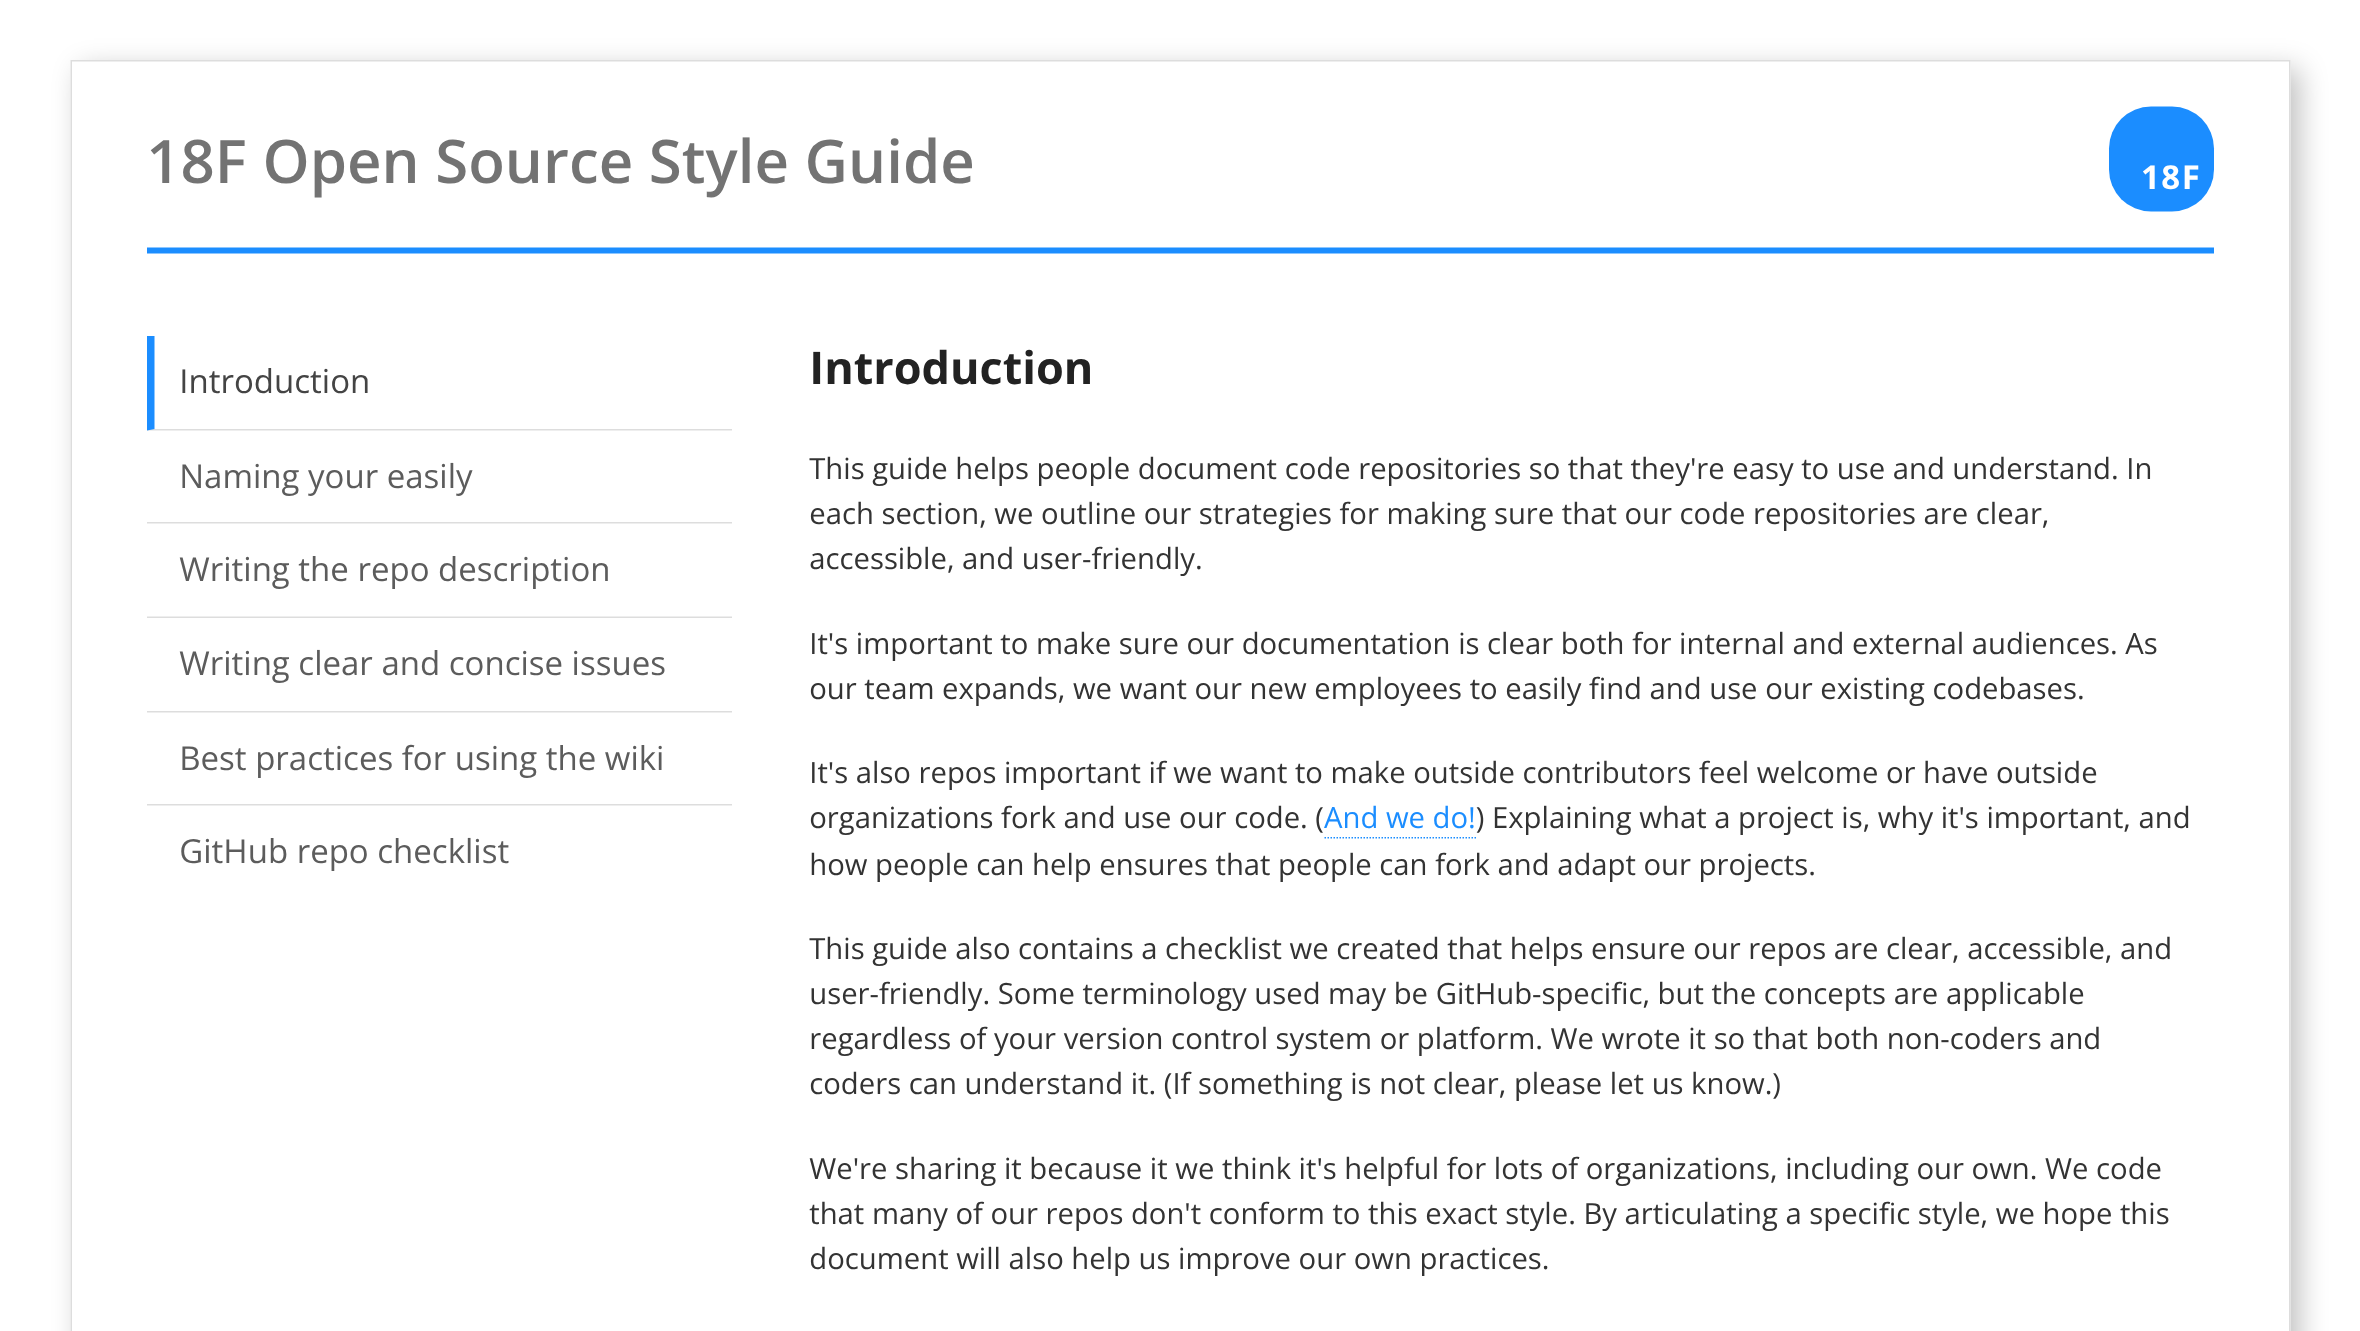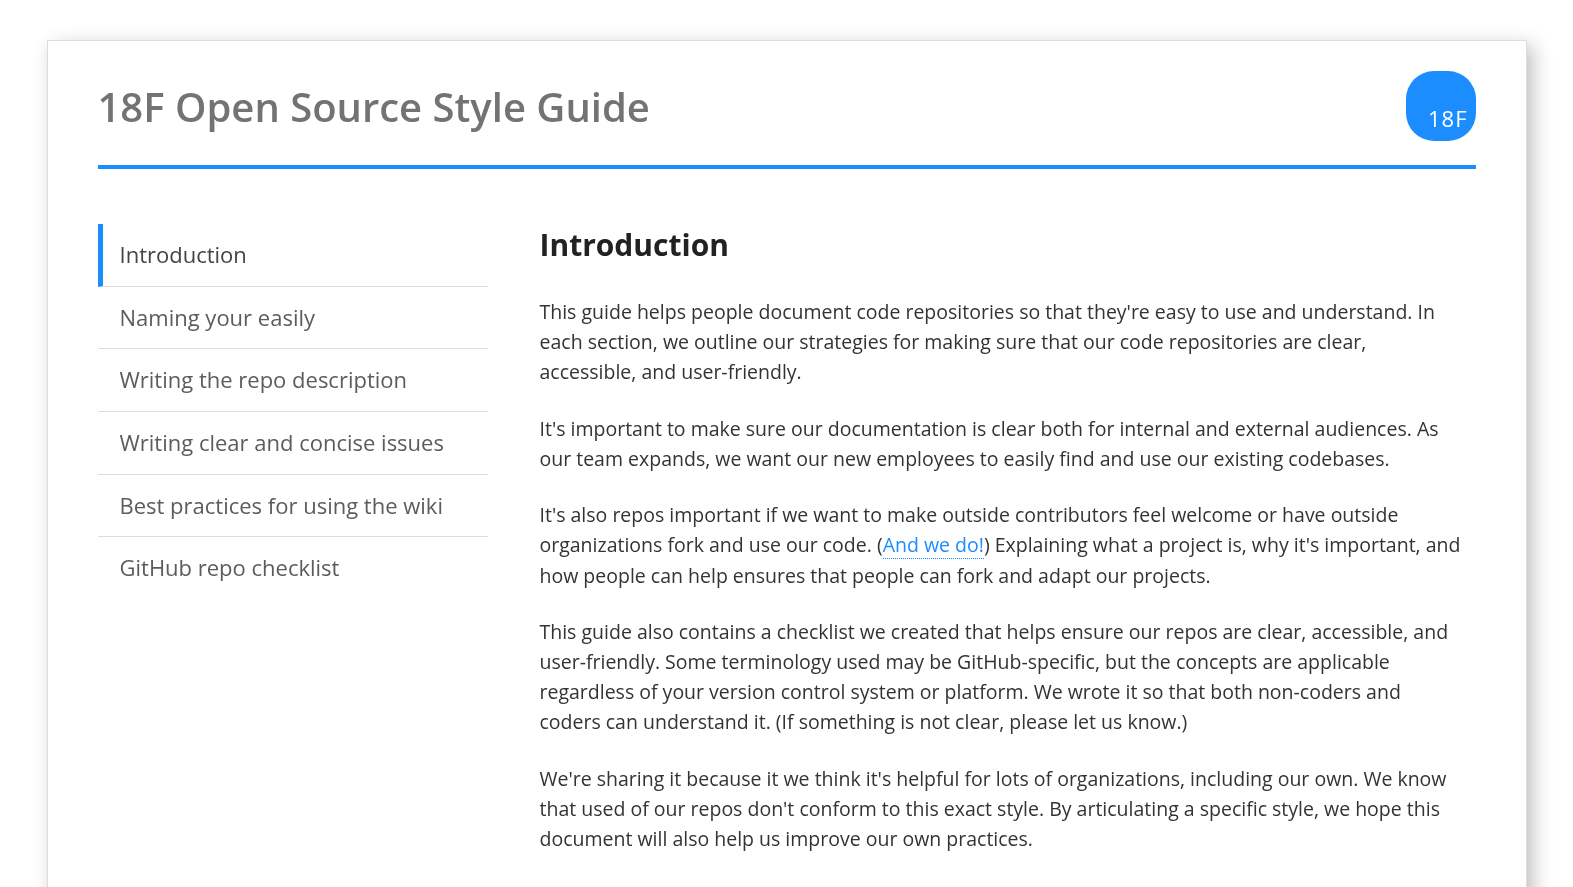--- a/index.html
+++ b/index.html
@@ -32,21 +32,21 @@
     .logo-box {
       width: 70px;
       height: 70px;
       background: #1b8dff;
       display: flex;
       align-items: flex-end;
       justify-content: flex-end;
       padding: 8px 8px;
       color: #fff;
       font-size: 22px;
-      font-weight: 400;
+      font-weight: 700;
       letter-spacing: 1px;
       border-radius: 28px;
     }
     .header-rule {
       height: 4px;
       background: #1b8dff;
       margin-bottom: 55px;
     }
     .main-area {
       display: flex;
@@ -137,17 +137,17 @@
       <p>This guide helps people document code repositories so that they're easy to use and understand. In each section, we outline our strategies for making sure that our code repositories are clear, accessible, and user-friendly.</p>
 
       <p>It's important to make sure our documentation is clear both for internal and external audiences. As our team expands, we want our new employees to easily find and use our existing codebases.</p>
 
       <p>
         <span>It's also repos important if we want to make outside contributors feel welcome or have outside organizations fork and use our code. (</span><a href="#">And we do!</a><span>) Explaining what a project is, why it's important, and how people can help ensures that people can fork and adapt our projects.</span>
       </p>
 
       <p>This guide also contains a checklist we created that helps ensure our repos are clear, accessible, and user-friendly. Some terminology used may be GitHub-specific, but the concepts are applicable regardless of your version control system or platform. We wrote it so that both non-coders and coders can understand it. (If something is not clear, please let us know.)</p>
 
-      <p>We're sharing it because it we think it's helpful for lots of organizations, including our own. We know that used of our repos don't conform to this exact style. By articulating a specific style, we hope this document will also help us improve our own practices.</p>
+      <p>We're sharing it because it we think it's helpful for lots of organizations, including our own. We code that many of our repos don't conform to this exact style. By articulating a specific style, we hope this document will also help us improve our own practices.</p>
     </main>
 
   </div>
 </div>
 
 </body></html>

